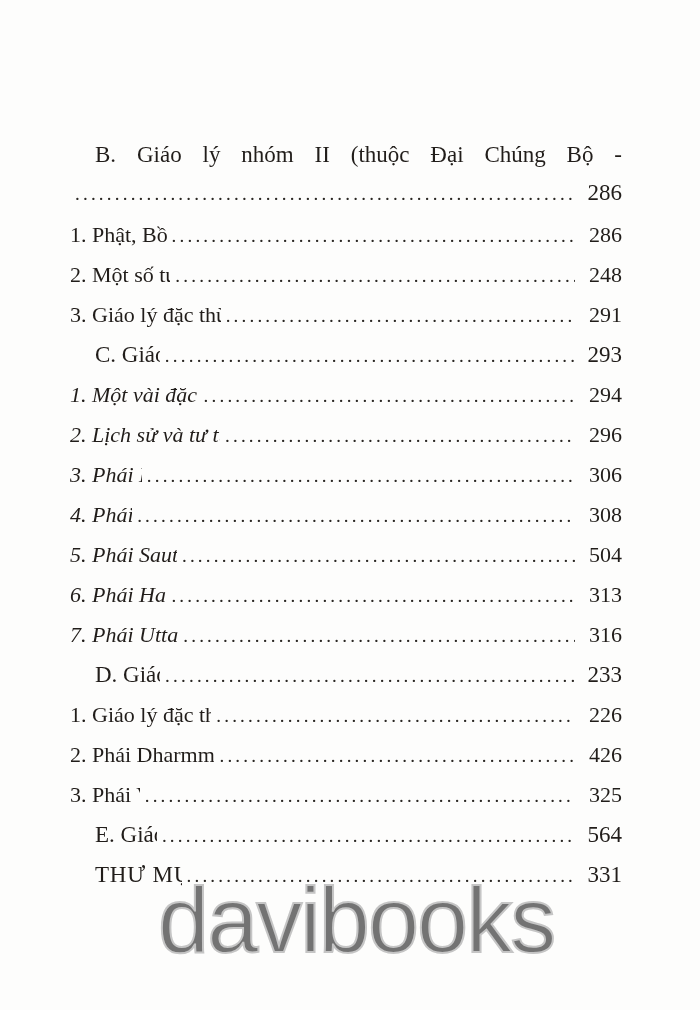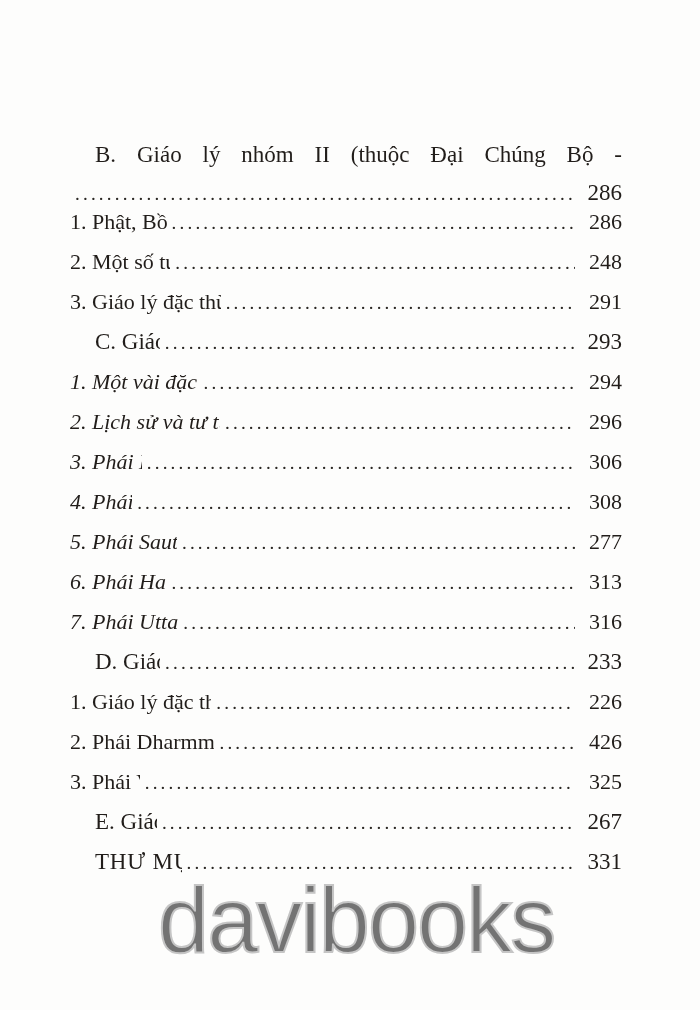--- a/index.html
+++ b/index.html
@@ -43,21 +43,21 @@
     text-align: right;
     font-style: normal;
   }
 
   .row.section { font-size: 23px; }
   .row.section .label { padding-left: 25px; }
   .row.caps .label { letter-spacing: 0.8px; }
   .row.italic .label { font-style: italic; }
 
   
-  .twoline { margin-bottom: 2px; font-size: 23px; }
+  .twoline { margin-bottom: 15px; font-size: 23px; }
   .justline {
     text-align: justify;
     text-align-last: justify;
     line-height: 26px;
     text-indent: 25px;
     margin-bottom: 12px;
     font-size: 23px;
   }
   .leaderline { display: flex; align-items: baseline; line-height: 26px; font-size: 23px; }
   .leaderline .label { flex: 0 1 auto; white-space: nowrap; }
@@ -139,21 +139,21 @@
         <span class="page">306</span>
       </div>
       <div class="row italic">
         <span class="label">4. Phái Kāśyapīya:</span>
         <span class="dots"></span>
         <span class="page">308</span>
       </div>
       <div class="row italic">
         <span class="label">5. Phái Sautrāntika hay Samkantika:</span>
         <span class="dots"></span>
-        <span class="page">277</span>
+        <span class="page">504</span>
       </div>
       <div class="row italic">
         <span class="label">6. Phái Haimavata (Hemavata):</span>
         <span class="dots"></span>
         <span class="page">313</span>
       </div>
       <div class="row italic">
         <span class="label">7. Phái Uttarāpathaka (Bắc Sơn Bộ):</span>
         <span class="dots"></span>
         <span class="page">316</span>
@@ -174,21 +174,21 @@
         <span class="page">426</span>
       </div>
       <div class="row">
         <span class="label">3. Phái Vibhajyavāda:</span>
         <span class="dots"></span>
         <span class="page">325</span>
       </div>
       <div class="row section">
         <span class="label">E. Giáo lý nhóm V:</span>
         <span class="dots"></span>
-        <span class="page">267</span>
+        <span class="page">564</span>
       </div>
       <div class="row section caps">
         <span class="label">THƯ MỤC THAM KHẢO</span>
         <span class="dots"></span>
         <span class="page">331</span>
       </div>
     </div>
 
   <div class="wm-brand">davibooks</div>
 </div>

